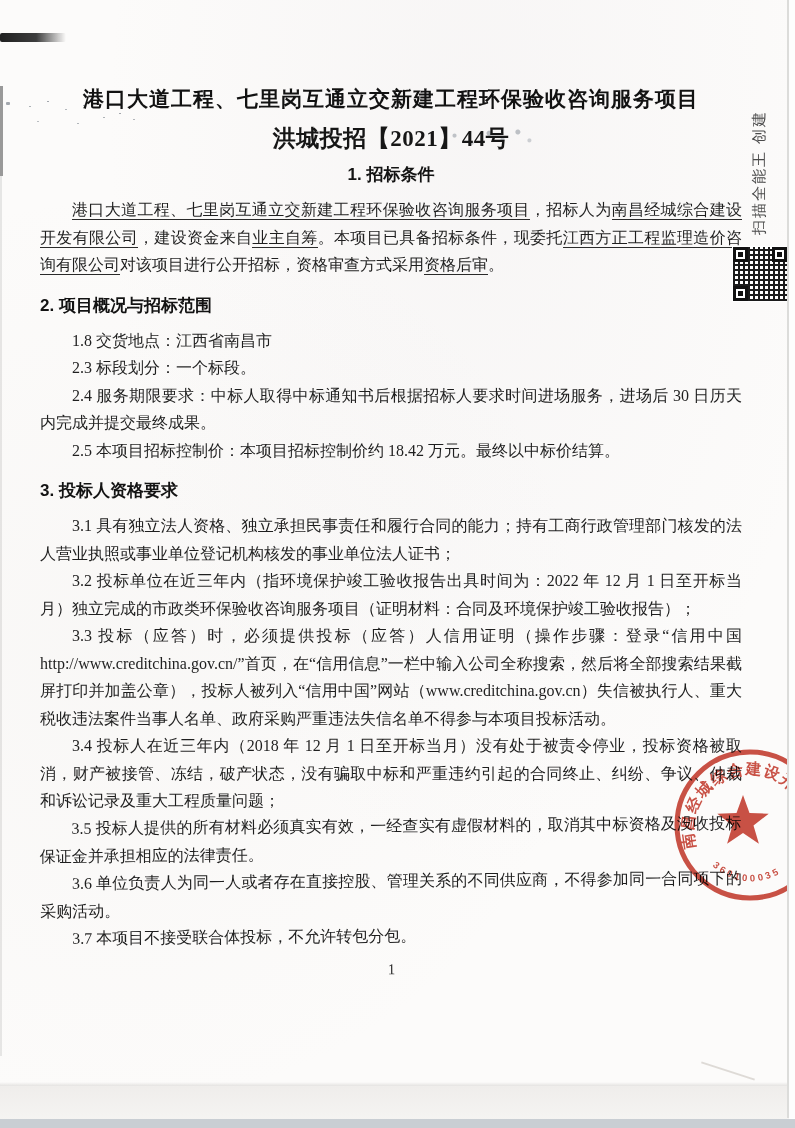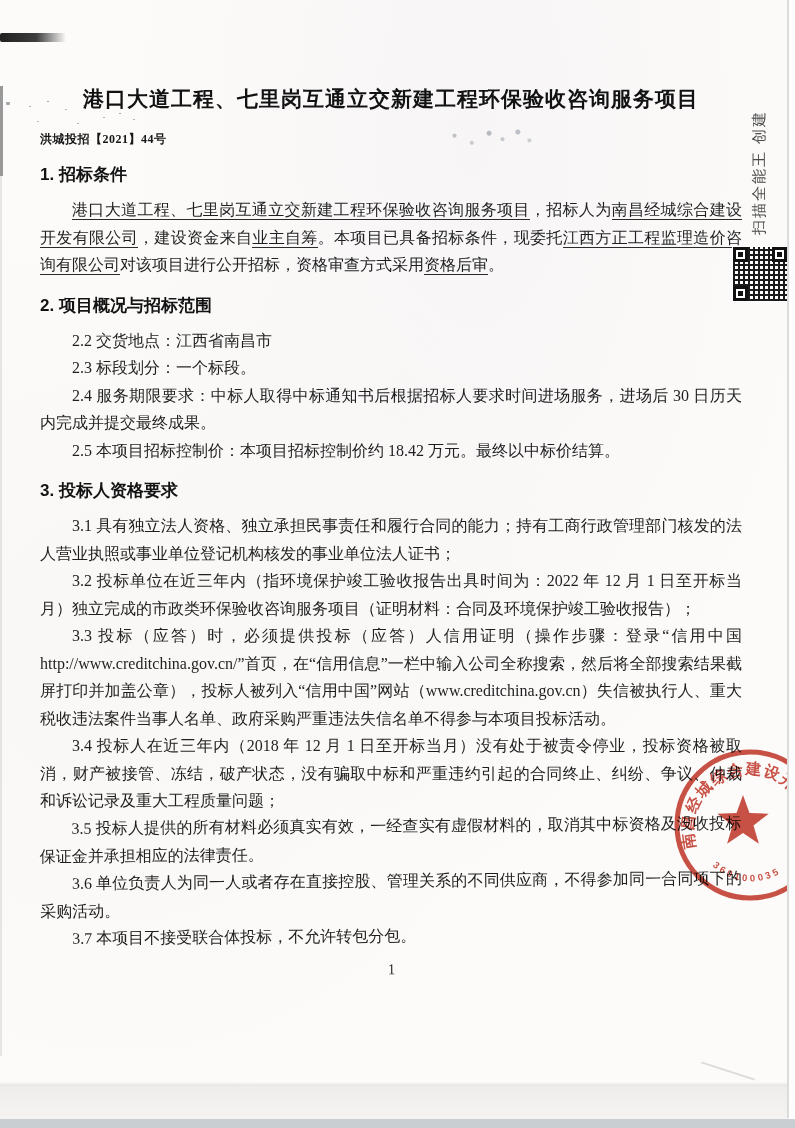--- a/index.html
+++ b/index.html
@@ -48,25 +48,25 @@
     transform:rotate(18deg);opacity:.8;}
 
   
   .doc{position:absolute;left:40px;top:86px;width:702px;}
   .doc-title{font-family:"Liberation Sans","DejaVu Sans",sans-serif;
     font-size:21px;font-weight:bold;color:#121212;text-align:center;
     line-height:26px;letter-spacing:1px;margin:0;}
   .doc-heading{font-family:"Liberation Sans","DejaVu Sans",sans-serif;
     font-size:34px;font-weight:bold;color:#111;text-align:center;
     line-height:44px;letter-spacing:6px;margin:20px 0 0 0;}
-  .doc-number{font-size:12px;font-weight:bold;color:#161616;text-align:left;
+  .doc-number{font-size:23px;font-weight:bold;color:#161616;text-align:center;
     line-height:22px;margin:16px 0 4px 0;letter-spacing:.5px;}
   .sec-heading{font-family:"Liberation Sans","DejaVu Sans",sans-serif;
     font-size:17px;font-weight:bold;color:#131313;line-height:22px;margin:16px 0 10px 0;}
-  .sec-heading.first{margin-top:14px;}
+  .sec-heading.first{margin-top:14px;text-align:center;}
   .body-p{font-size:16px;line-height:27.5px;text-align:justify;
     text-indent:2em;margin:0;color:#1f1f1f;}
   .u{border-bottom:1.4px solid #2a2a2a;padding-bottom:1px;}
   .tilt{transform:rotate(-0.45deg);transform-origin:0 50%;}
   .page-num{font-size:15px;text-align:center;margin:8px 0 0 0;color:#333;line-height:22px;}
 
   
   .wm-text{position:absolute;left:683px;top:163px;width:152px;text-align:center;
     transform:rotate(-90deg);
     font-family:"Liberation Sans","DejaVu Sans",sans-serif;
@@ -101,21 +101,21 @@
     <div class="art-corner"></div>
 
     <div class="doc">
       <h1 class="doc-title">港口大道工程、七里岗互通立交新建工程环保验收咨询服务项目</h1>
       <p class="doc-number">洪城投招【2021】44号</p>
 
       <h3 class="sec-heading first">1. 招标条件</h3>
       <p class="body-p"><span class="u">港口大道工程、七里岗互通立交新建工程环保验收咨询服务项目</span><span>，招标人为</span><span class="u">南昌经城综合建设开发有限公司</span><span>，建设资金来自</span><span class="u">业主自筹</span><span>。本项目已具备招标条件，现委托</span><span class="u">江西方正工程监理造价咨询有限公司</span><span>对该项目进行公开招标，资格审查方式采用</span><span class="u">资格后审</span><span>。</span></p>
 
       <h3 class="sec-heading">2. 项目概况与招标范围</h3>
-      <p class="body-p">2.2 交货地点：江西省南昌市</p>
+      <p class="body-p">1.8 交货地点：江西省南昌市</p>
       <p class="body-p">2.3 标段划分：一个标段。</p>
       <p class="body-p">2.4 服务期限要求：中标人取得中标通知书后根据招标人要求时间进场服务，进场后 30 日历天内完成并提交最终成果。</p>
       <p class="body-p">2.5 本项目招标控制价：本项目招标控制价约 18.42 万元。最终以中标价结算。</p>
 
       <h3 class="sec-heading">3. 投标人资格要求</h3>
       <p class="body-p">3.1 具有独立法人资格、独立承担民事责任和履行合同的能力；持有工商行政管理部门核发的法人营业执照或事业单位登记机构核发的事业单位法人证书；</p>
       <p class="body-p">3.2 投标单位在近三年内（指环境保护竣工验收报告出具时间为：2022 年 12 月 1 日至开标当月）独立完成的市政类环保验收咨询服务项目（证明材料：合同及环境保护竣工验收报告）；</p>
       <p class="body-p">3.3 投标（应答）时，必须提供投标（应答）人信用证明（操作步骤：登录“信用中国 http://www.creditchina.gov.cn/”首页，在“信用信息”一栏中输入公司全称搜索，然后将全部搜索结果截屏打印并加盖公章），投标人被列入“信用中国”网站（www.creditchina.gov.cn）失信被执行人、重大税收违法案件当事人名单、政府采购严重违法失信名单不得参与本项目投标活动。</p>
       <p class="body-p">3.4 投标人在近三年内（2018 年 12 月 1 日至开标当月）没有处于被责令停业，投标资格被取消，财产被接管、冻结，破产状态，没有骗取中标和严重违约引起的合同终止、纠纷、争议、仲裁和诉讼记录及重大工程质量问题；</p>
       <div class="tilt">

